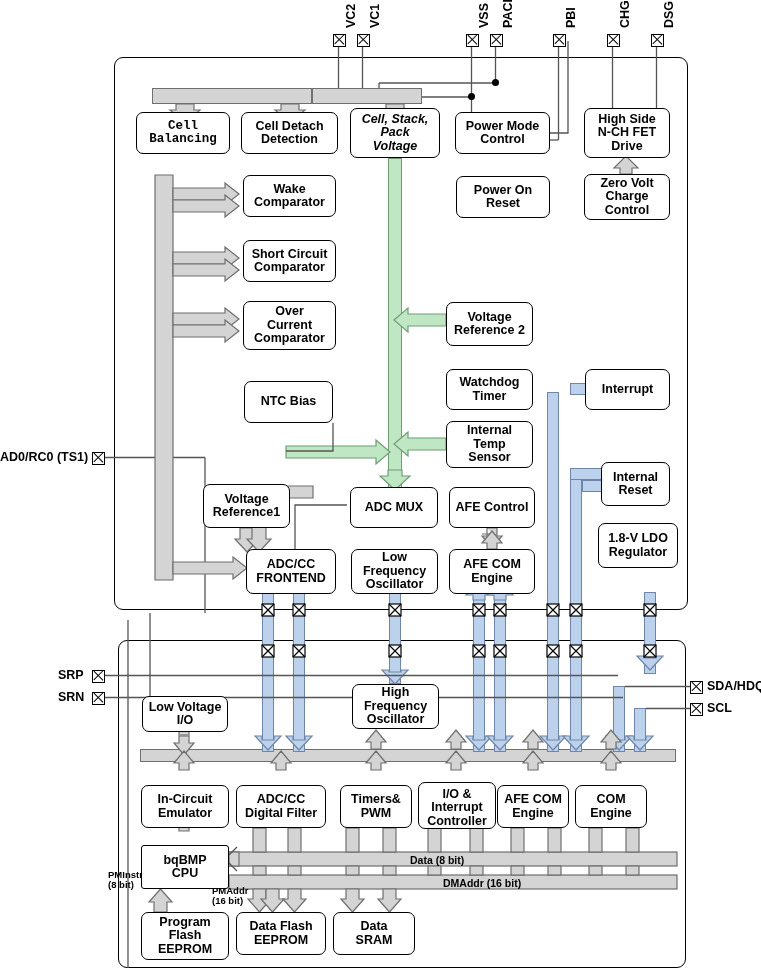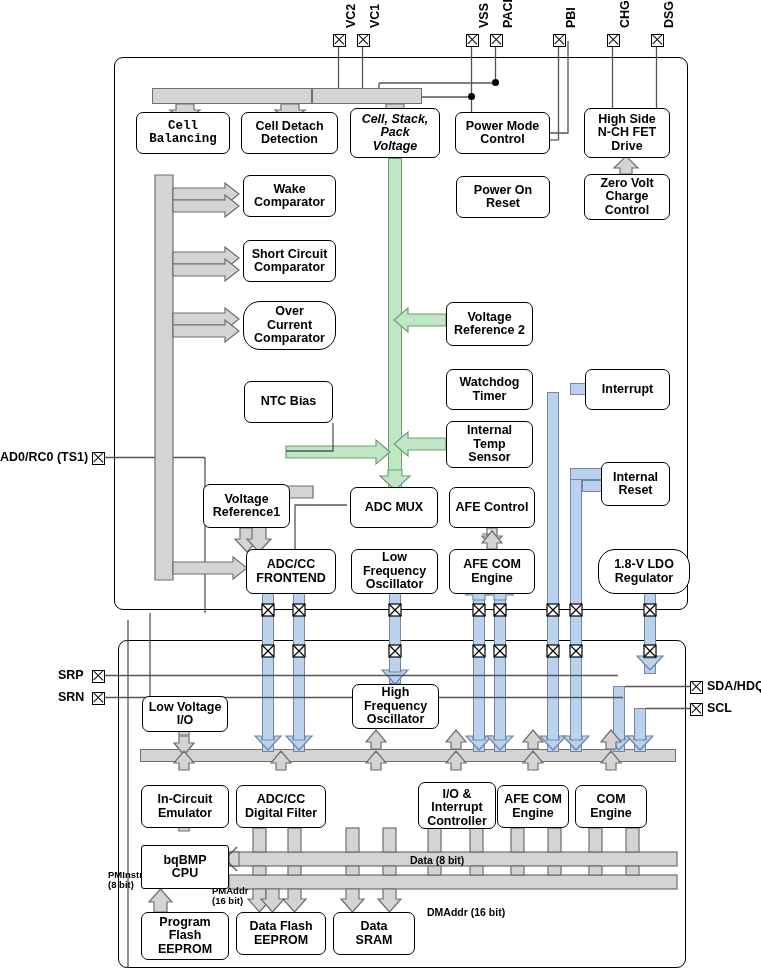--- a/index.html
+++ b/index.html
@@ -169,21 +169,21 @@
     </div>
   </div>
 
   <div class="box" style="left:243px;top:240px;width:93px;height:42px;">
     <div>
       <div>Short Circuit</div>
       <div>Comparator</div>
     </div>
   </div>
 
-  <div class="box" style="left:243px;top:301px;width:93px;height:49px;border-radius:17px;">
+  <div class="box" style="left:243px;top:301px;width:93px;height:49px;">
     <div>
       <div>Over</div>
       <div>Current</div>
       <div>Comparator</div>
     </div>
   </div>
 
   <div class="box" style="left:446px;top:302px;width:87px;height:44px;">
     <div>
       <div>Voltage</div>
@@ -251,21 +251,21 @@
     </div>
   </div>
 
   <div class="box" style="left:449px;top:549px;width:86px;height:45px;">
     <div>
       <div>AFE COM</div>
       <div>Engine</div>
     </div>
   </div>
 
-  <div class="box" style="left:598px;top:549px;width:92px;height:45px;border-radius:17px;">
+  <div class="box" style="left:598px;top:523px;width:80px;height:45px;">
     <div>
       <div>1.8-V LDO</div>
       <div>Regulator</div>
     </div>
   </div>
 
   <div class="box" style="left:142px;top:696px;width:86px;height:36px;">
     <div>
       <div>Low Voltage</div>
       <div>I/O</div>
@@ -289,20 +289,26 @@
     </div>
   </div>
 
   <div class="box" style="left:236px;top:785px;width:90px;height:43px;">
     <div>
       <div>ADC/CC</div>
       <div>Digital Filter</div>
     </div>
   </div>
 
+  <div class="box" style="left:340px;top:785px;width:72px;height:43px;">
+    <div>
+      <div>Timers&amp;</div>
+      <div>PWM</div>
+    </div>
+  </div>
 
   <div class="box" style="left:418px;top:782px;width:78px;height:47px;align-items:flex-end;">
     <div>
       <div>I/O &amp;</div>
       <div>Interrupt</div>
       <div>Controller</div>
     </div>
   </div>
 
   <div class="box" style="left:497px;top:785px;width:72px;height:43px;">
@@ -580,21 +586,21 @@
 
       <path class="g" d="M179,845 h10 v-7 h5 l-10,-12 -10,12 h5 z" transform="translate(0,-14)"></path>
     </g>
 
     <g class="wire">
       <path d="M229,855 l8,-8 M229,863 l8,8"></path>
     </g>
   </svg>
 
   <div class="lbl" style="left:410px;top:854px;">Data (8 bit)</div>
-  <div class="lbl" style="left:427px;top:877px;margin-top:29px;">DMAddr (16 bit)</div>
+  <div class="lbl" style="left:443px;top:877px;">DMAddr (16 bit)</div>
   <div class="lbl2" style="left:108px;top:870px;white-space:pre;">PMInstr
 (8 bit)</div>
   <div class="lbl2" style="left:212px;top:886px;white-space:pre;">PMAddr
 (16 bit)</div>
 
   <div class="dot" style="left:468px;top:93px;"></div>
   <div class="dot" style="left:492px;top:79px;"></div>
 
   <svg id="ov2" style="position:absolute;left:0;top:0;width:761px;height:977px;z-index:8;pointer-events:none;" viewBox="0 0 761 977">
     <g stroke="#555" stroke-width="1.3" fill="none">

